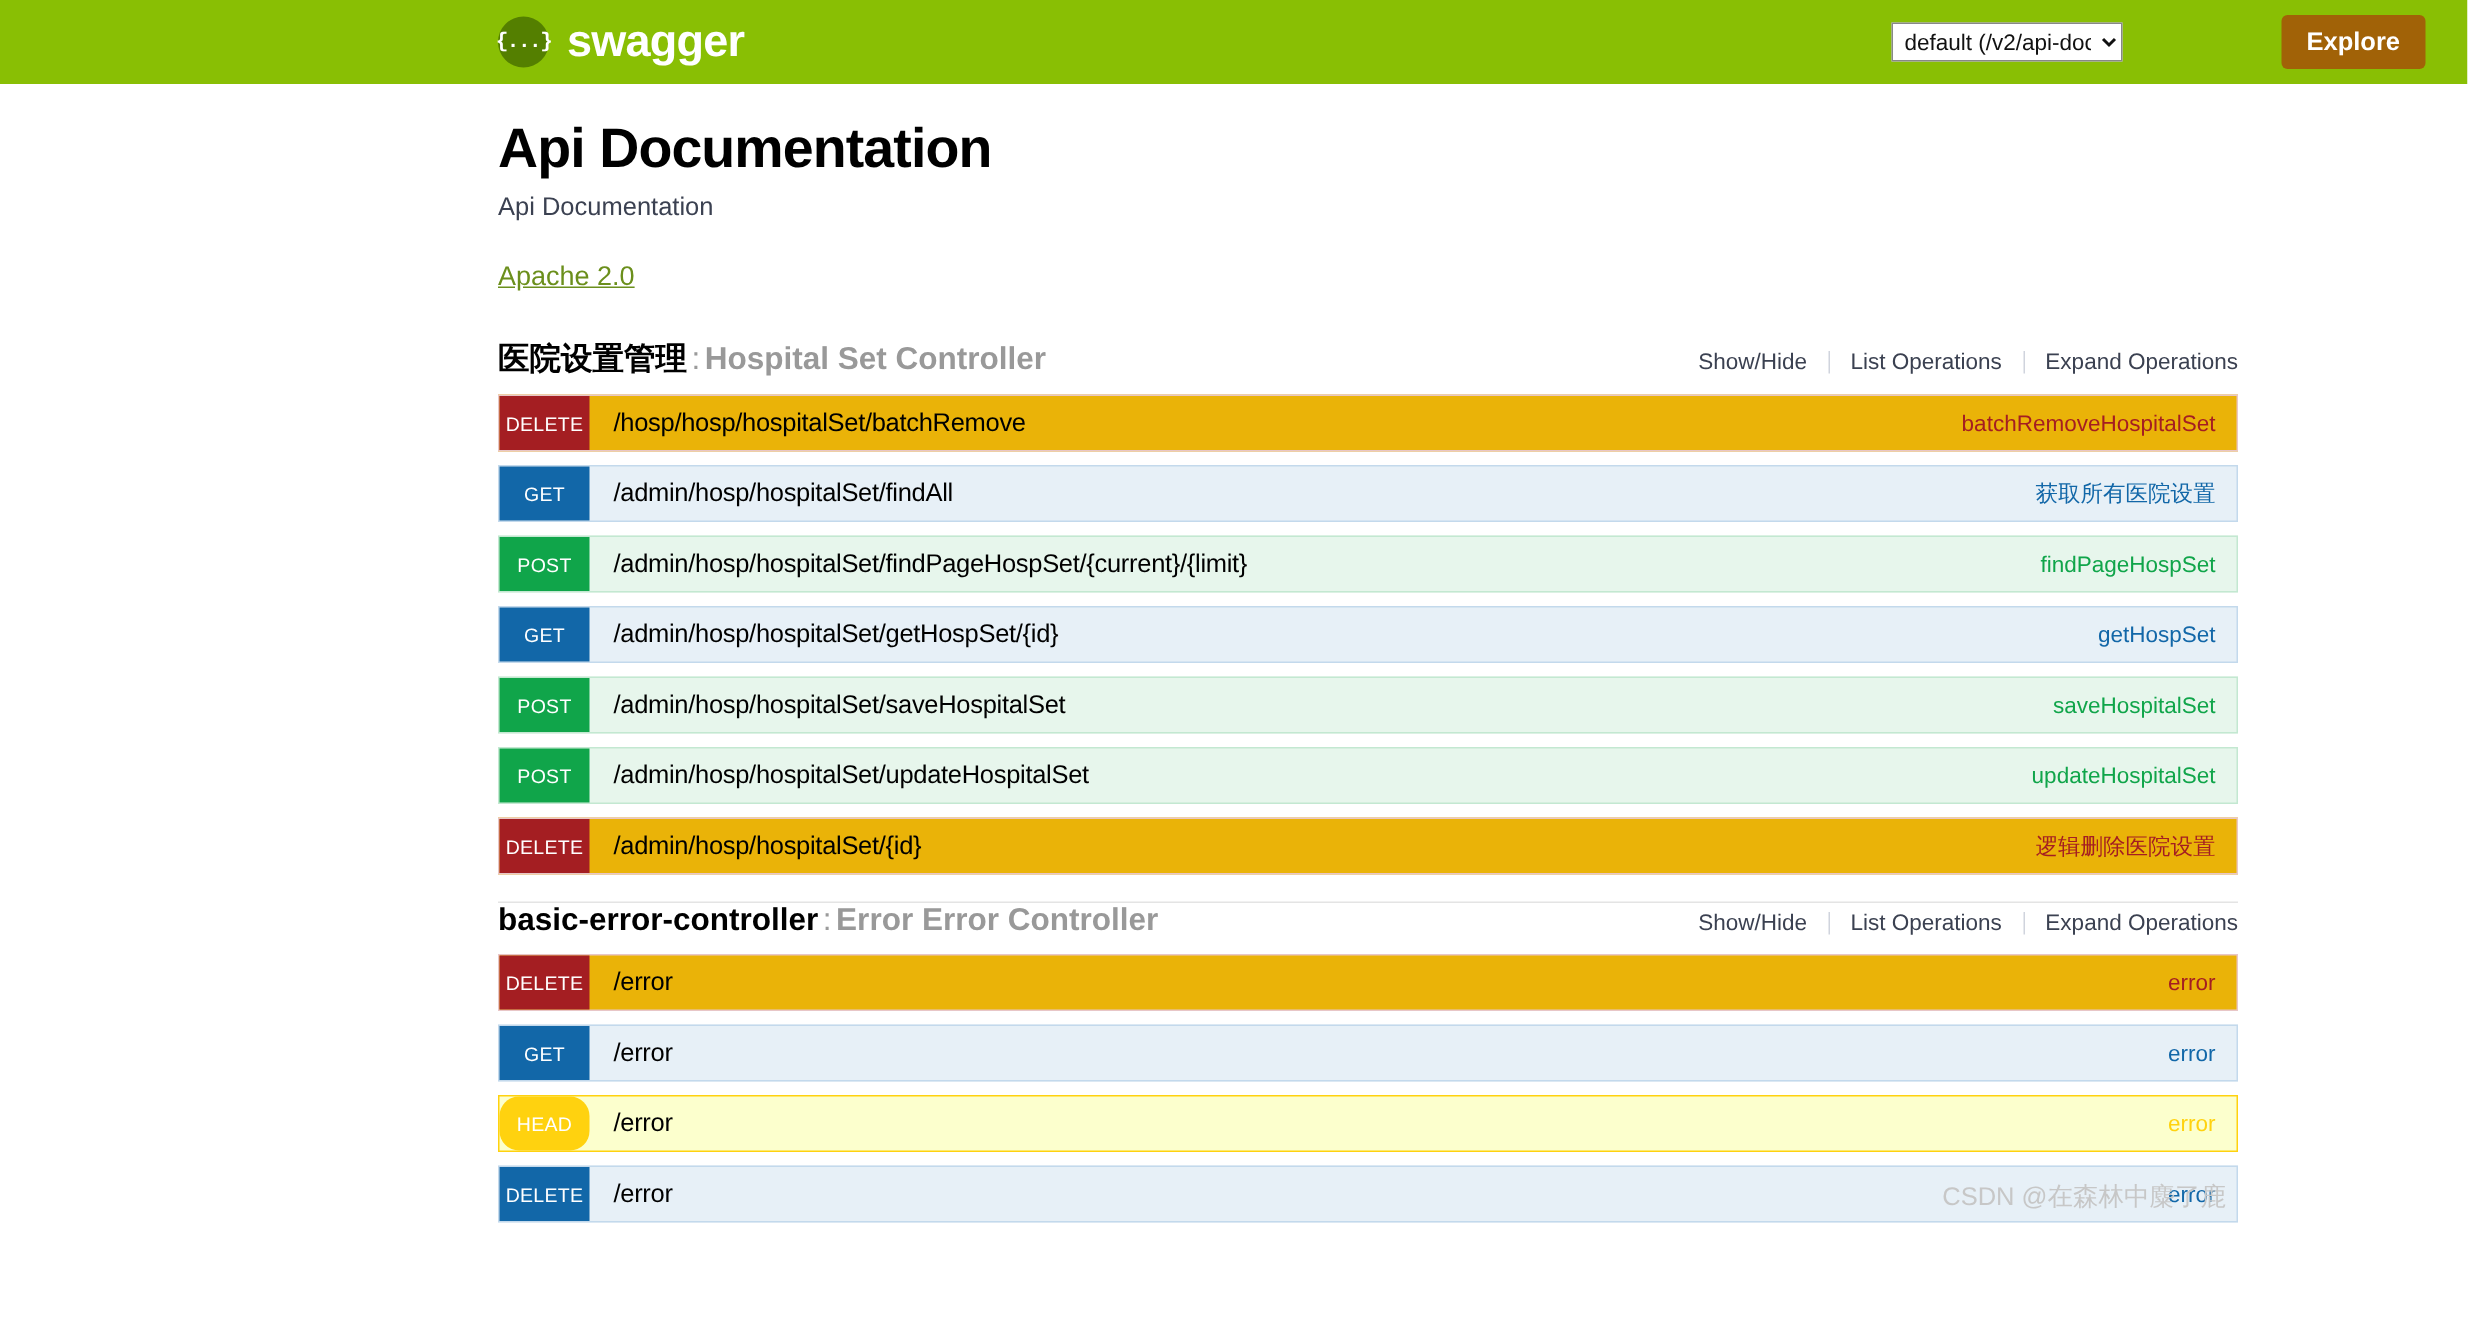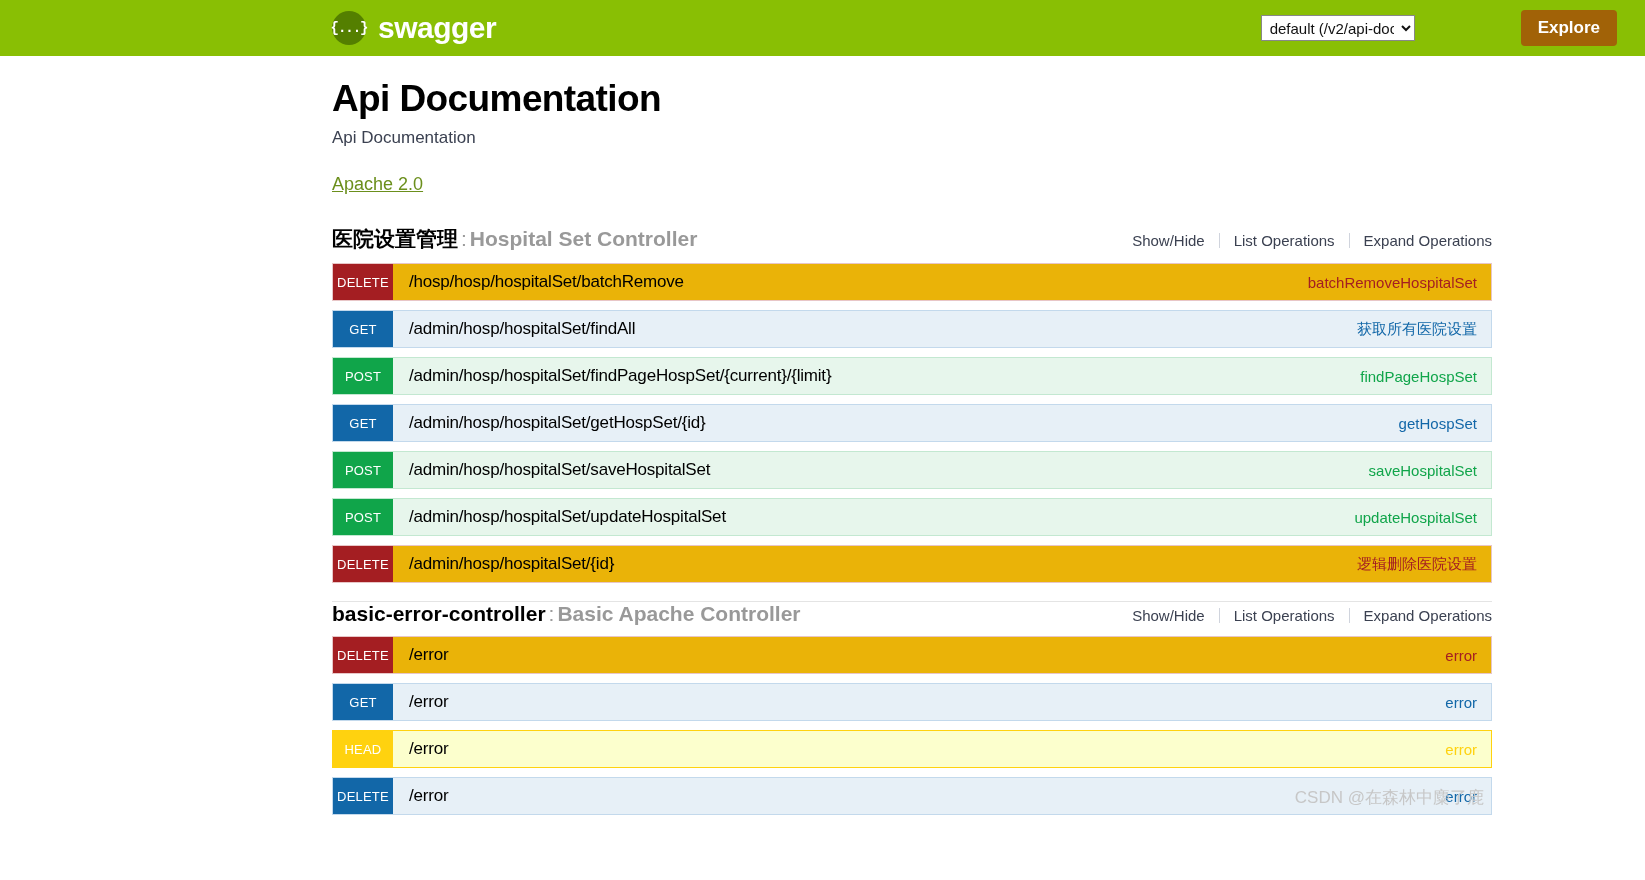--- a/index.html
+++ b/index.html
@@ -178,21 +178,21 @@
     align-items: center;
     padding-right: 14px;
     font-size: 15px;
     white-space: nowrap;
   }
 
   
   .m-get    { background: #1267a8; }
   .m-post   { background: #10a54a; }
   .m-delete { background: #a41e22; }
-  .m-head   { background: #ffd20f; }
+  .m-head   { background: #ffd20f; border-radius: 13px; }
   .m-options{ background: #1267a8; }
 
   .op.get     { background: #e7f0f7; border-color: #c3d9ec; }
   .op.post    { background: #e7f6ec; border-color: #c3e8d1; }
   .op.delete  { background: #eab308; border-color: #e8c6c7; }
   .op.head    { background: #fcffcd; border-color: #ffd20f; }
   .op.options { background: #e7f0f7; border-color: #c3d9ec; }
 
   .s-get     { color: #1267a8; }
   .s-post    { color: #10a54a; }
@@ -278,21 +278,21 @@
         </div>
         <div class="op delete">
           <div class="op-method m-delete">DELETE</div>
           <div class="op-path">/admin/hosp/hospitalSet/{id}</div>
           <div class="op-summary s-delete">逻辑删除医院设置</div>
         </div>
       </div>
       <div class="resource">
         <div class="section-rule"></div>
         <div class="resource-head">
-          <div class="resource-title"><span>basic-error-controller</span><span class="sep">:</span><span class="desc">Basic Apache Controller</span></div>
+          <div class="resource-title"><span>basic-error-controller</span><span class="sep">:</span><span class="desc">Error Error Controller</span></div>
           <div class="resource-actions">
             <a>Show/Hide</a>
             <span class="divider"></span>
             <a>List Operations</a>
             <span class="divider"></span>
             <a style="padding-right:0">Expand Operations</a>
           </div>
         </div>
         <div class="op delete">
           <div class="op-method m-delete">DELETE</div>

